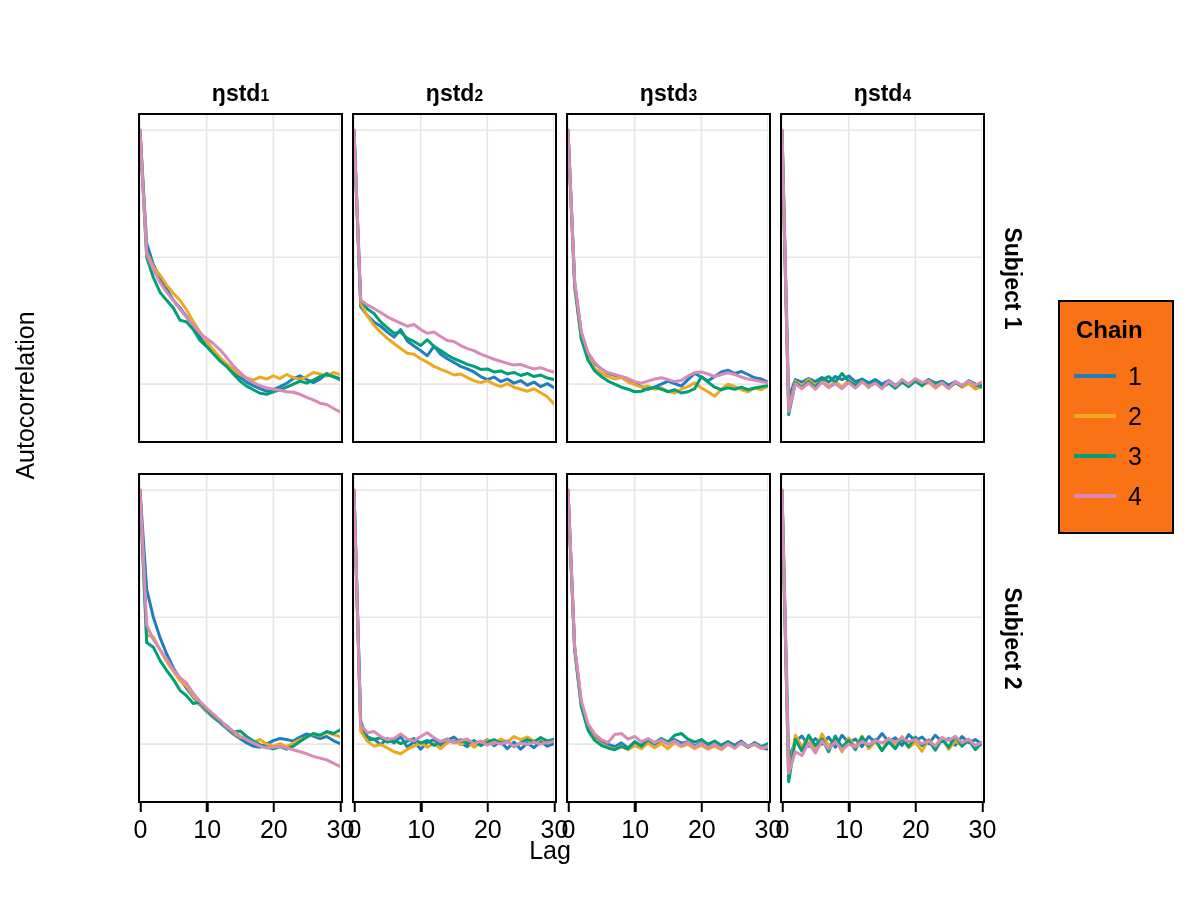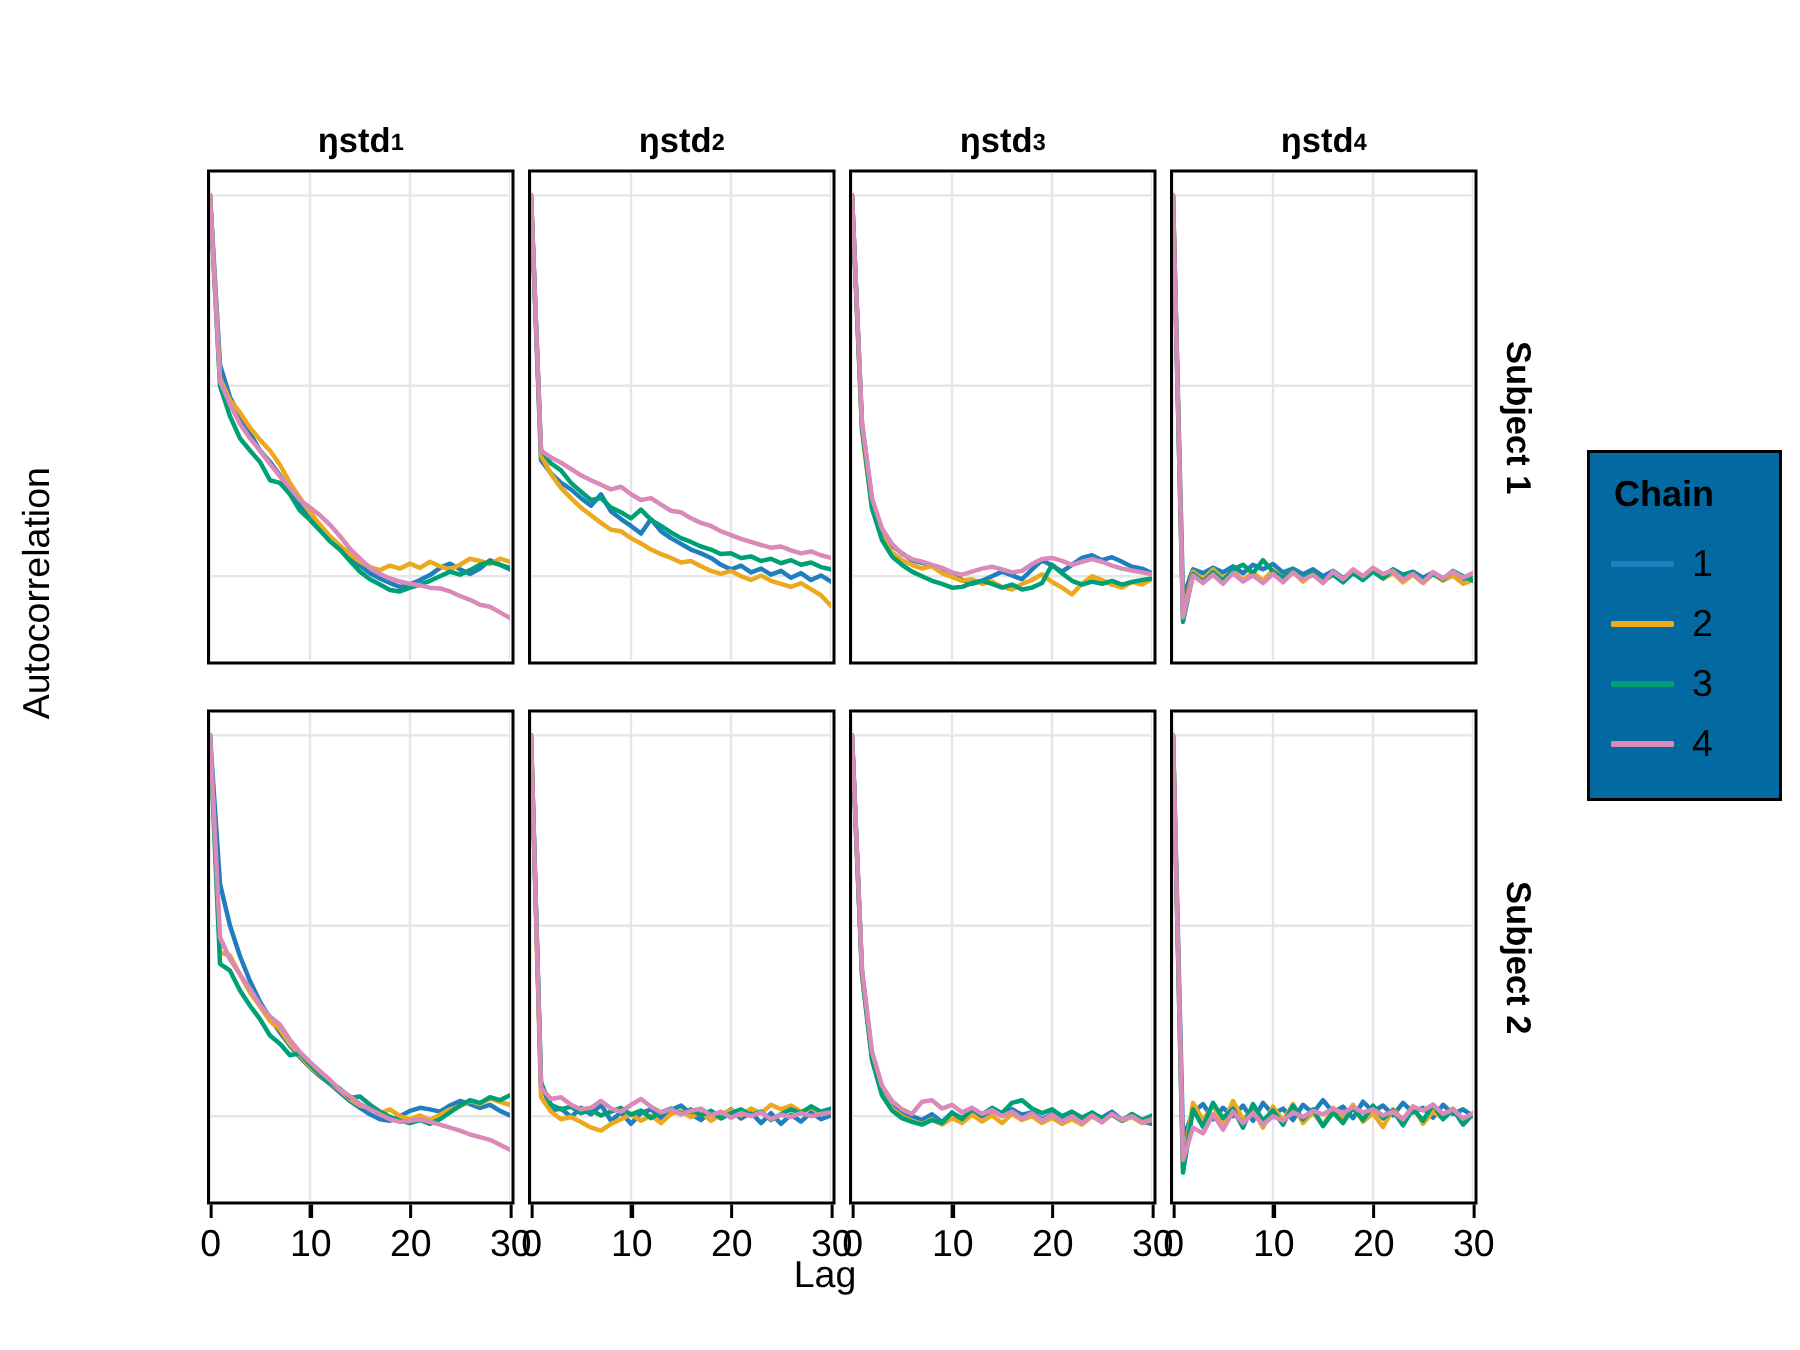--- a/index.html
+++ b/index.html
@@ -139,23 +139,23 @@
     transform: translateX(-50%);
     font-size: 25px;
     white-space: nowrap;
   }
 
   
   .legend {
     position: absolute;
     left: 1058px;
     top: 300px;
-    width: 130px;
+    width: 116px;
     border: 2.5px solid #000;
-    background: #0369a1;
+    background: #f97316;
     padding: 12px 0 16px 0;
     box-sizing: border-box;
   }
   .legend-title {
     font-size: 24px;
     font-weight: bold;
     padding: 2px 0 12px 16px;
   }
   .legend-item {
     display: flex;

